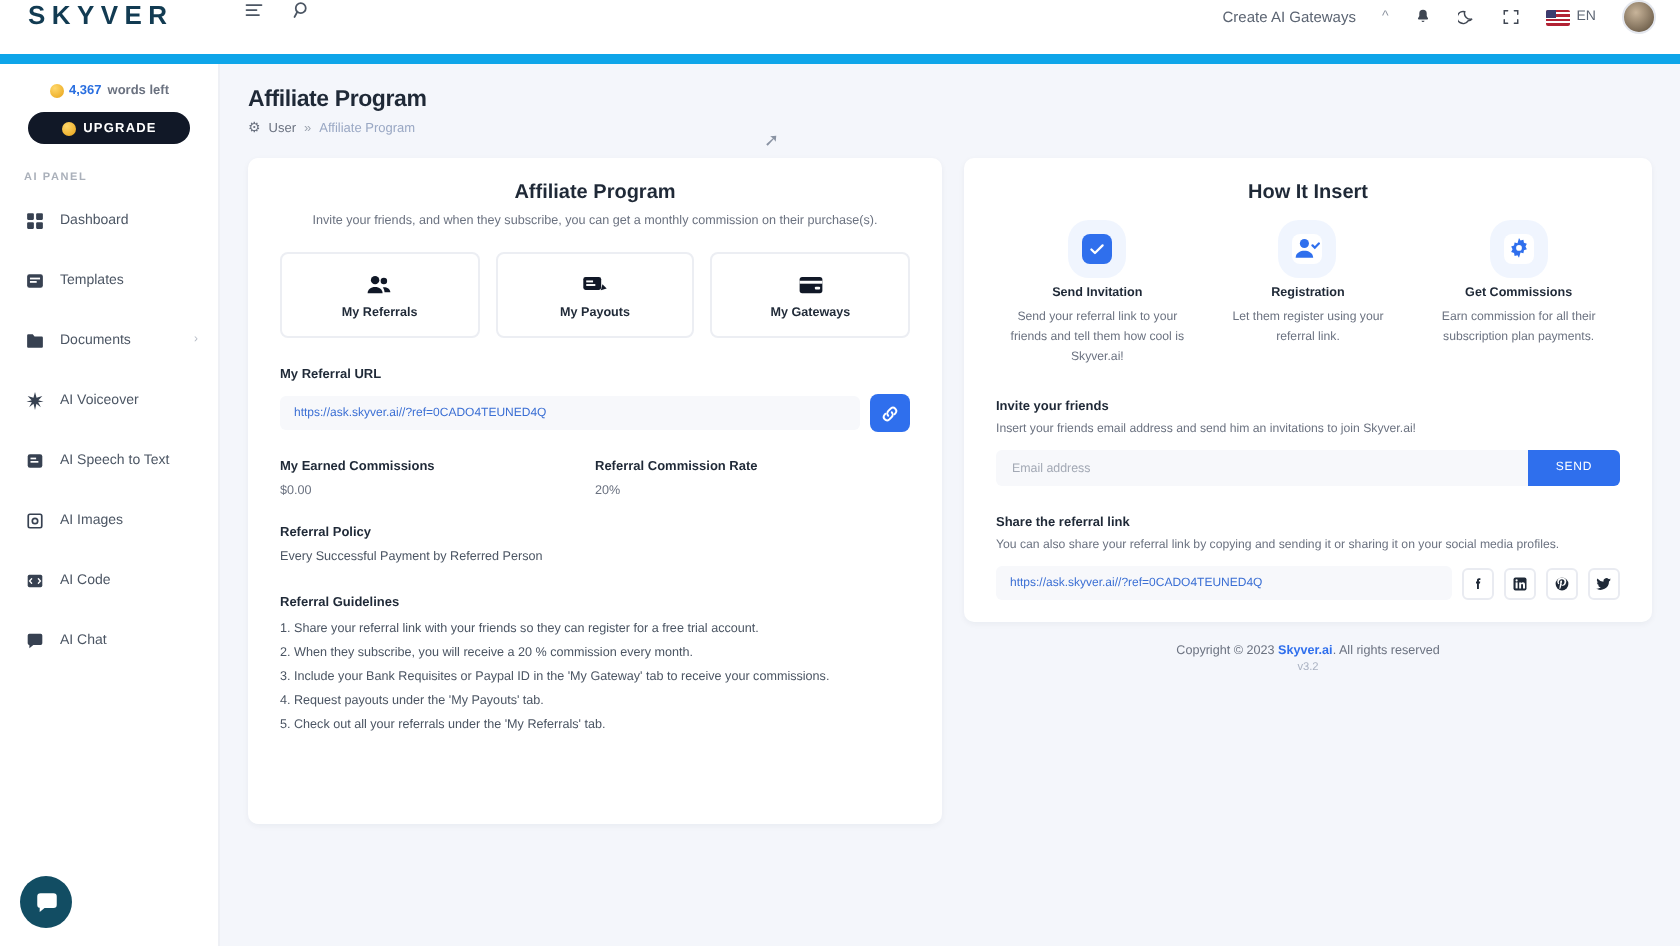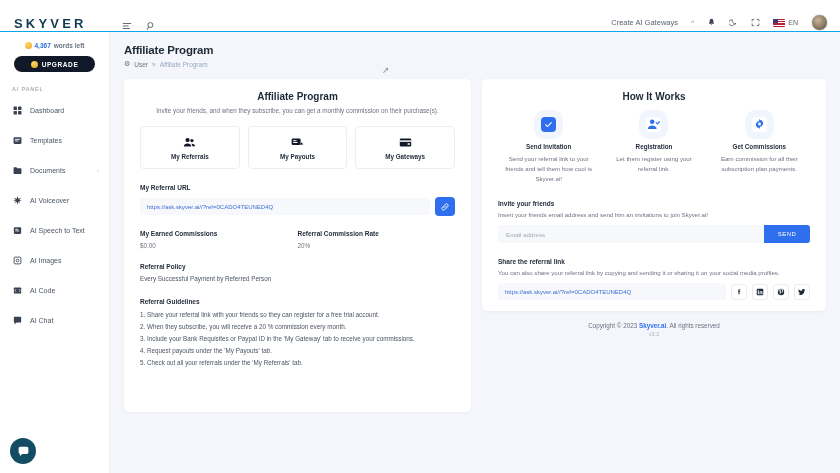--- a/index.html
+++ b/index.html
@@ -6,22 +6,22 @@
   html, body {
     width: 840px; height: 473px;
     font-family: "Liberation Sans", sans-serif;
     background: #f4f6fb;
     overflow: hidden;
   }
   .app { display: flex; width: 840px; height: 473px; flex-direction: column; }
 
   
   .topbar {
-    height: 32px; background: #ffffff; display: flex; align-items: flex-end;
-    flex: 0 0 32px; border-bottom: 1px solid #0ea5e9;
+    height: 32px; background: #ffffff; display: flex; align-items: flex-start;
+    flex: 0 0 32px; border-bottom: 5px solid #0ea5e9;
   }
   .brand {
     width: 110px; padding-left: 14px; font-size: 13px; letter-spacing: 3.2px;
     font-weight: 700; color: #123b52; flex: 0 0 110px;
   }
   .topbar-icons { display: flex; align-items: center; gap: 14px; padding-left: 12px; }
   .ic { color: #5a6270; display: inline-flex; align-items: center; justify-content: center; }
   .topbar-right {
     margin-left: auto; display: flex; align-items: center; gap: 13px; padding-right: 12px;
   }
@@ -428,21 +428,21 @@
               <li>2. When they subscribe, you will receive a 20 % commission every month.</li>
               <li>3. Include your Bank Requisites or Paypal ID in the 'My Gateway' tab to receive your commissions.</li>
               <li>4. Request payouts under the 'My Payouts' tab.</li>
               <li>5. Check out all your referrals under the 'My Referrals' tab.</li>
             </ol>
           </div>
         </div>
 
         <div style="flex:1 1 auto;">
           <div class="card card-right">
-            <div class="hiw-title">How It Works</div>
+            <div class="hiw-title">How It Insert</div>
 
             <div class="steps">
               <div class="step">
                 <div class="step-ico">
                   <svg width="9" height="9" viewBox="0 0 16 16" fill="none" stroke="#fff" stroke-width="2" stroke-linecap="round" stroke-linejoin="round">
                       <path d="M3 8.4l3.2 3.2L13 4.8"></path>
                     </svg>
                 </div>
                 <div class="step-name">Send Invitation</div>
                 <div class="step-desc">Send your referral link to your friends and tell them how cool is Skyver.ai!</div>

